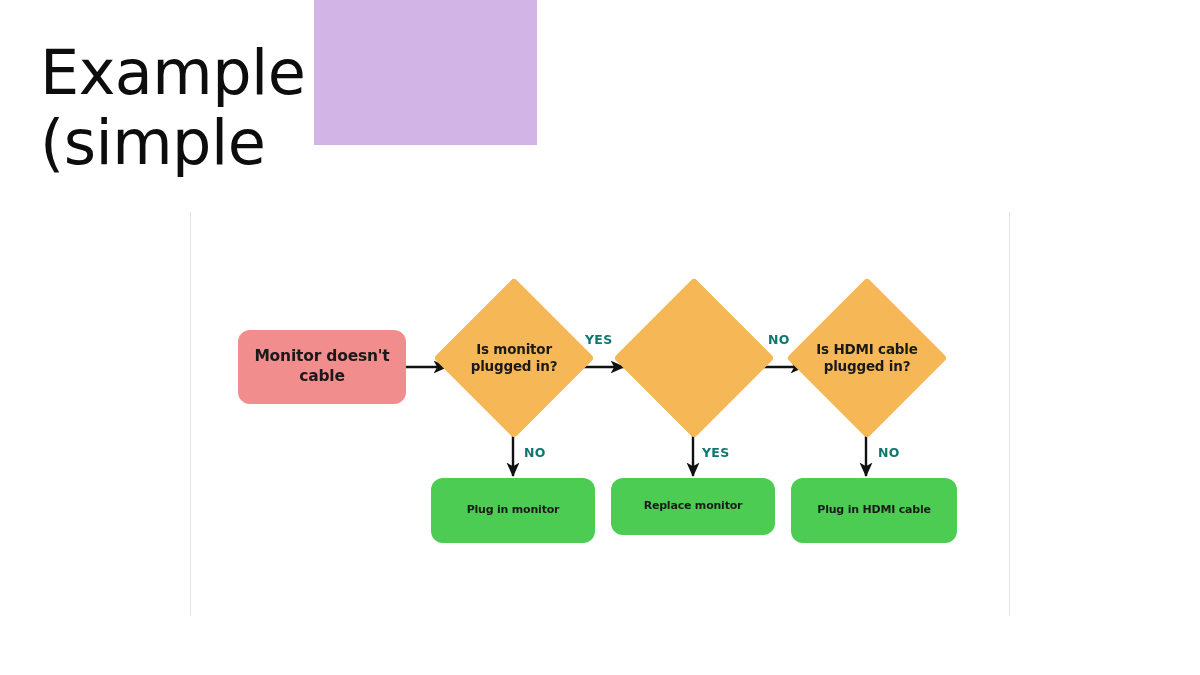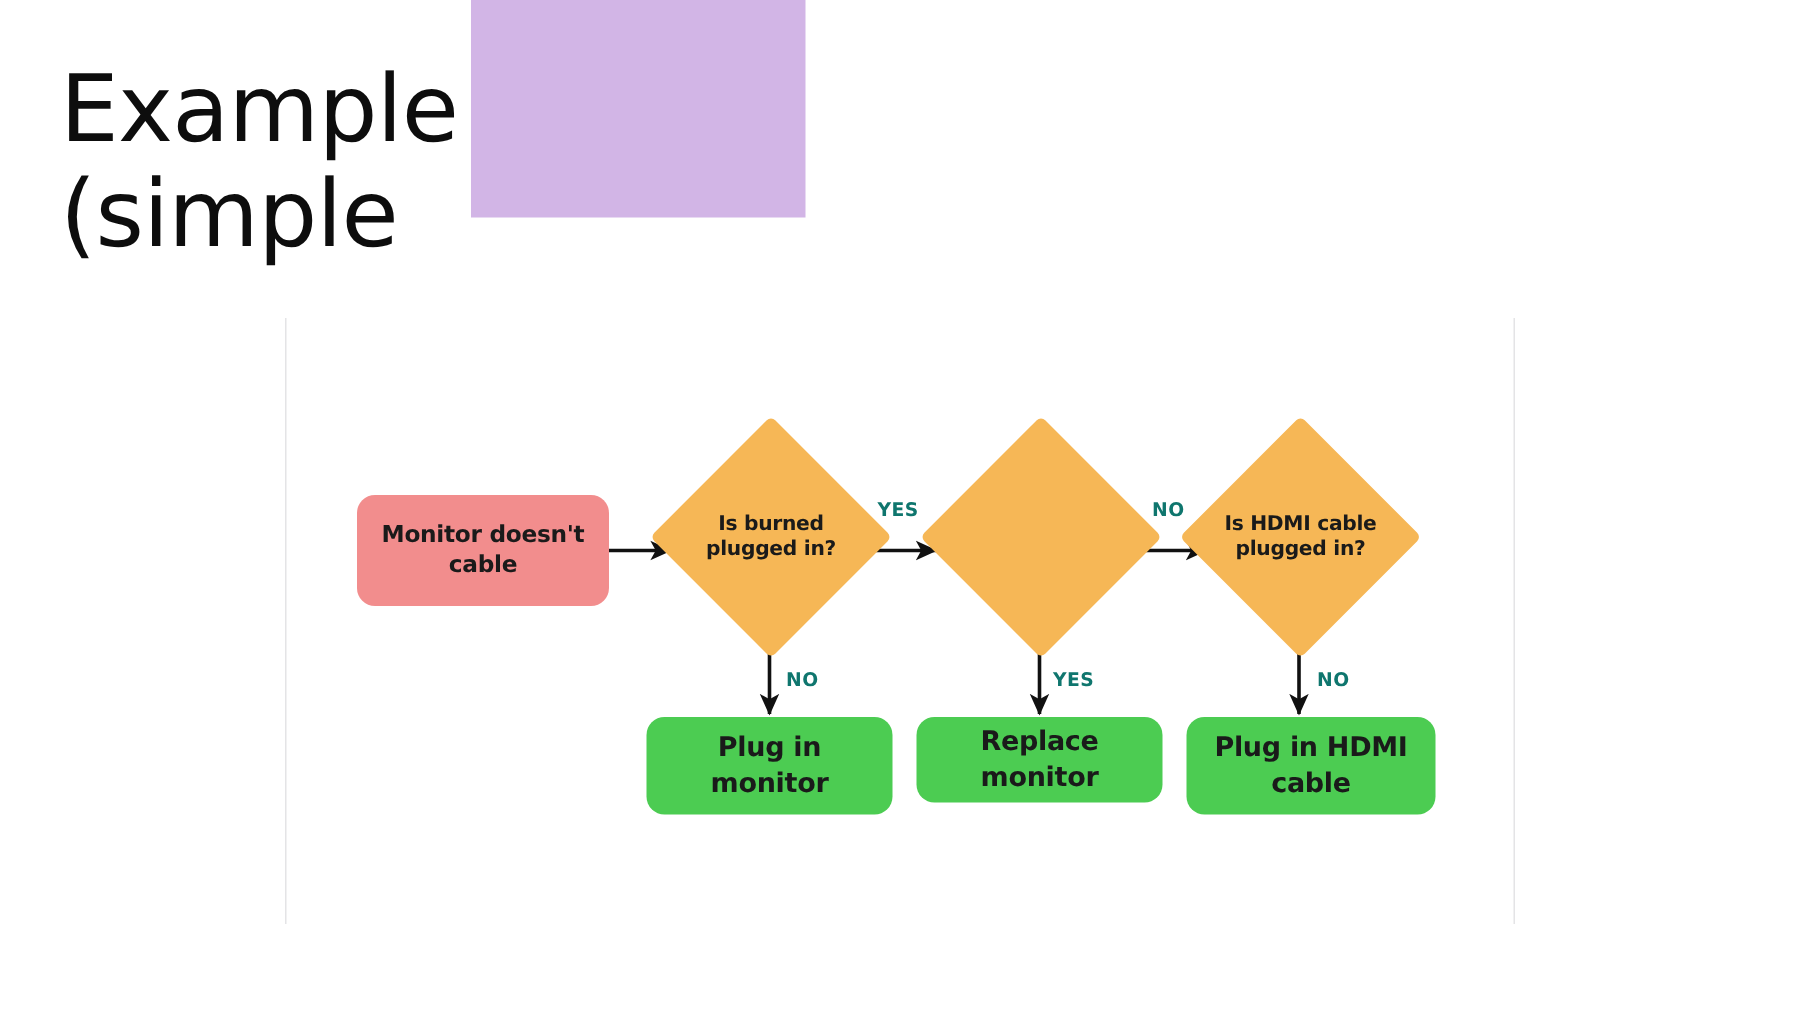--- a/index.html
+++ b/index.html
@@ -84,21 +84,21 @@
   }
 
   .node-start {
     background: #f28d8d;
     font-size: 15.5px;
     padding: 0 14px;
   }
 
   .node-action {
     background: #4ccc52;
-    font-size: 18px;
+    font-size: 11px;
     padding: 0 12px;
   }
 
   .node-decision {
     background: transparent;
   }
   .diamond-shape {
     position: absolute;
     left: 0;
     top: 0;
@@ -155,21 +155,21 @@
 
     <line x1="693" y1="432" x2="693" y2="476" stroke="#111111" stroke-width="2.4" marker-end="url(#arrowhead)"></line>
 
     <line x1="866" y1="432" x2="866" y2="476" stroke="#111111" stroke-width="2.4" marker-end="url(#arrowhead)"></line>
   </svg>
 
   <div class="node node-rect node-start" style="left:238px; top:330px; width:168px; height:74px;">Monitor doesn't cable</div>
 
   <div class="node node-decision" style="left:457px; top:301px; width:114px; height:114px;">
     <span class="diamond-shape"></span>
-    <span class="diamond-label">Is burned plugged in?</span>
+    <span class="diamond-label">Is monitor plugged in?</span>
   </div>
 
   <div class="node node-decision" style="left:637px; top:301px; width:114px; height:114px;">
     <span class="diamond-shape"></span>
   </div>
 
   <div class="node node-decision" style="left:810px; top:301px; width:114px; height:114px;">
     <span class="diamond-shape"></span>
     <span class="diamond-label">Is HDMI cable plugged in?</span>
   </div>

